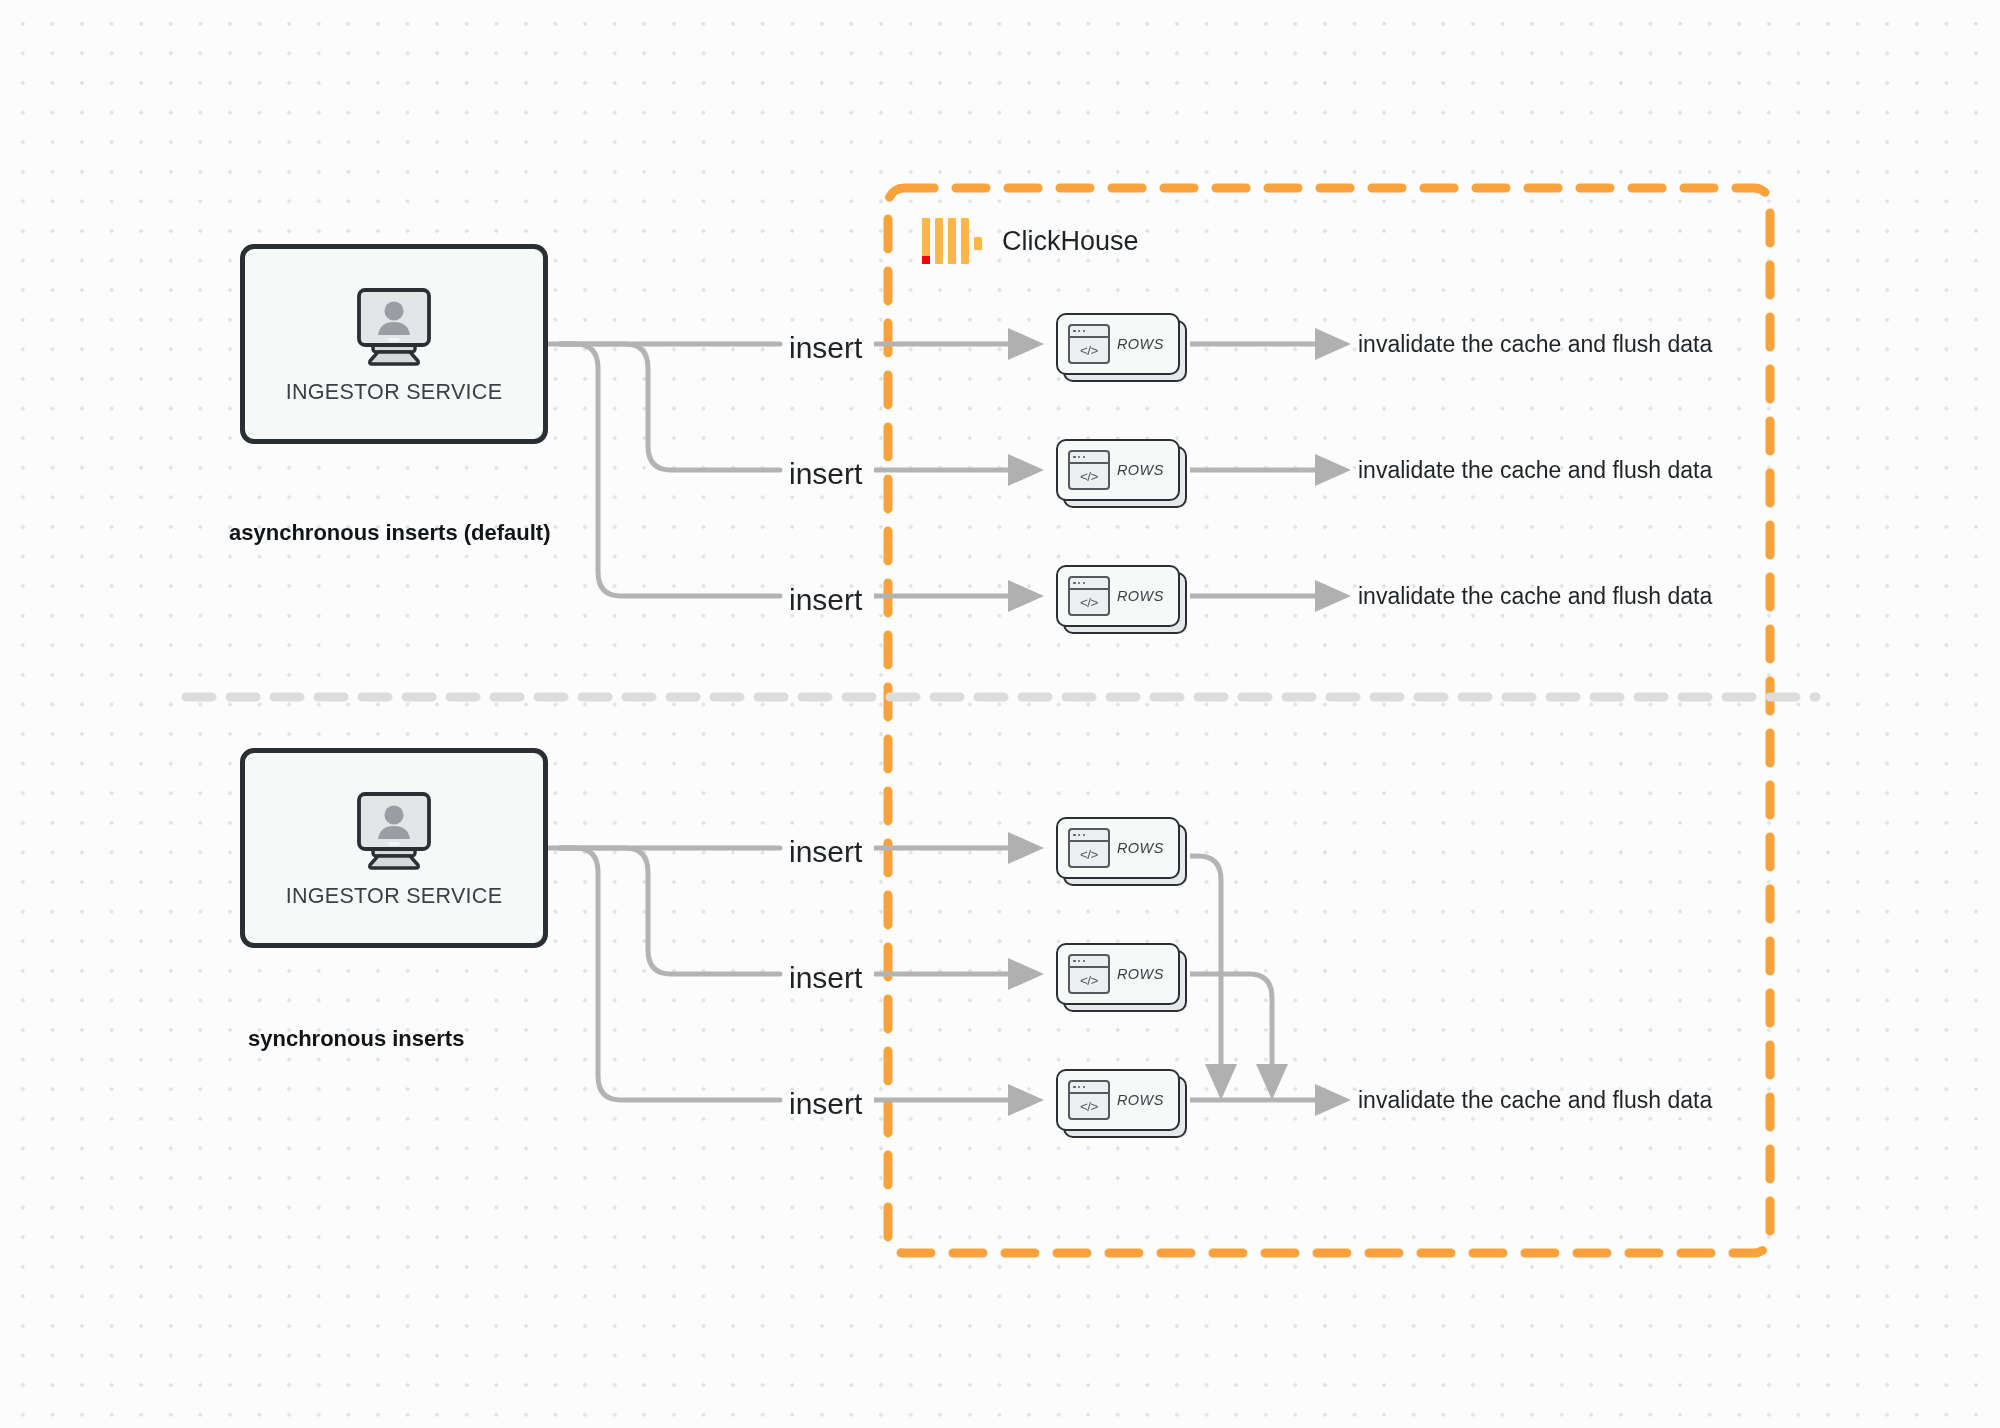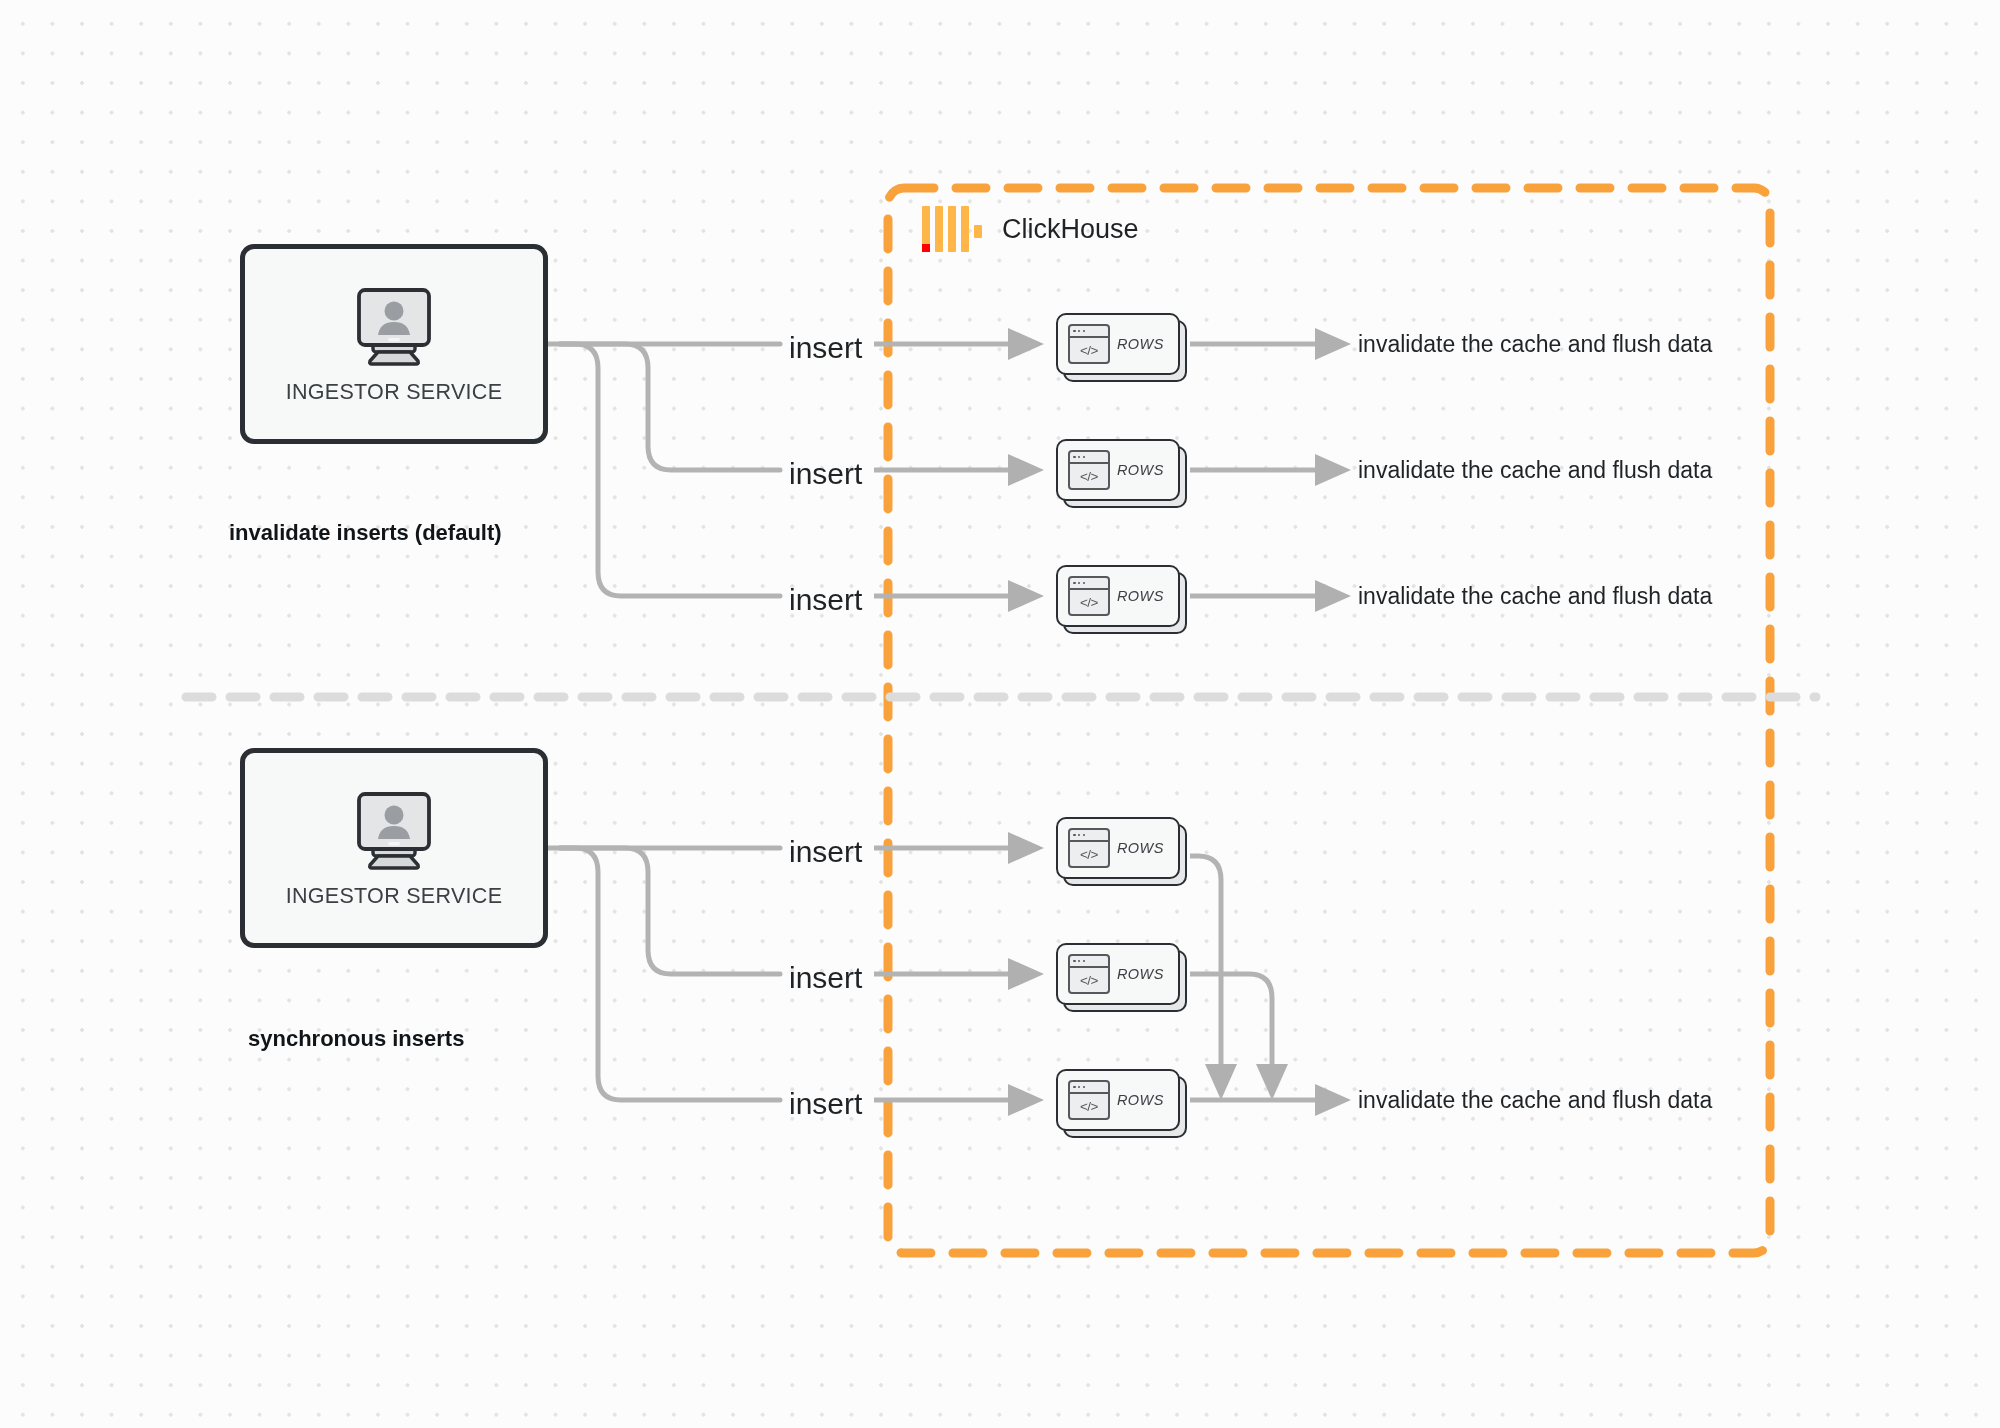--- a/index.html
+++ b/index.html
@@ -215,21 +215,21 @@
 
     <g stroke="#b3b3b3" stroke-width="5" fill="none" marker-end="url(#arrowGray)">
       <path d="M 1190 856 L 1198 856 Q 1221 856 1221 880 L 1221 1092"></path>
       <path d="M 1190 974 L 1249 974 Q 1272 974 1272 998 L 1272 1092"></path>
     </g>
     <g stroke="#b3b3b3" stroke-width="5" fill="none" marker-end="url(#arrowGray)">
       <path d="M 1190 1100 L 1343 1100"></path>
     </g>
   </svg>
 
-  <div class="ch-wrap" style="left:922px; top:206px;">
+  <div class="ch-wrap" style="left:922px; top:218px;">
     <div class="ch-logo">
       <span class="bar b0"></span>
       <span class="bar b1"></span>
       <span class="bar b2"></span>
       <span class="bar b3"></span>
       <span class="red"></span>
       <span class="nub"></span>
     </div>
     <div class="ch-name">ClickHouse</div>
   </div>
@@ -239,21 +239,21 @@
       <rect x="25" y="53" width="42" height="11" rx="3" fill="#d6d8da" stroke="#2b2f33" stroke-width="3.4"></rect>
       <path d="M30 64 L62 64 L70 73 Q71 76 68 76 L24 76 Q21 76 22 73 Z" fill="#d6d8da" stroke="#2b2f33" stroke-width="3.4" stroke-linejoin="round"></path>
       <rect x="11" y="2" width="70" height="55" rx="6" fill="#e3e5e7" stroke="#2b2f33" stroke-width="3.8"></rect>
       <rect x="40" y="50" width="12" height="3.4" rx="1.7" fill="#f4f5f6"></rect>
       <circle cx="46" cy="23" r="9.5" fill="#9a9da1"></circle>
       <path d="M46 34 q-14 0 -16 13 h32 q-2 -13 -16 -13 z" fill="#9a9da1"></path>
     </svg>
     <div class="ing-label">INGESTOR SERVICE</div>
   </div>
 
-  <div class="lbl section" style="left:229px; top:520px;">invalidate inserts (default)</div>
+  <div class="lbl section" style="left:229px; top:520px;">asynchronous inserts (default)</div>
 
   <div class="lbl insert" style="left:789px; top:331px;">insert</div>
   <div class="lbl insert" style="left:789px; top:457px;">insert</div>
   <div class="lbl insert" style="left:789px; top:583px;">insert</div>
 
   <div class="rowscard" style="left:1056px; top:313px;">
     <div class="back"></div>
     <div class="front">
       <div class="win">
         <div class="bar">

